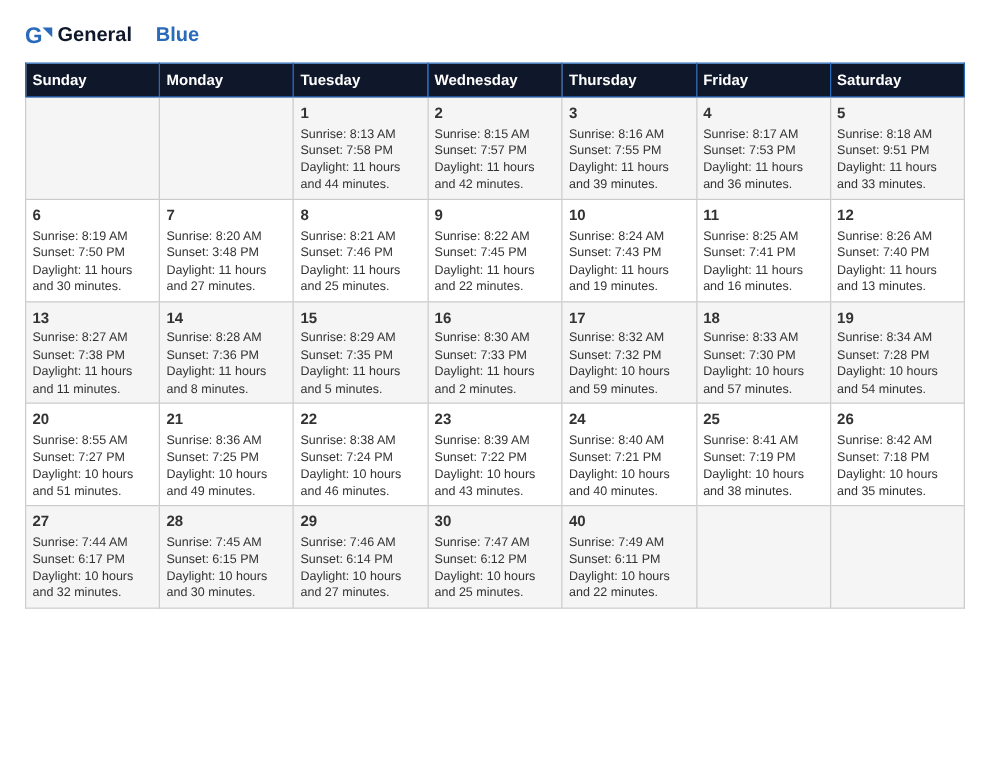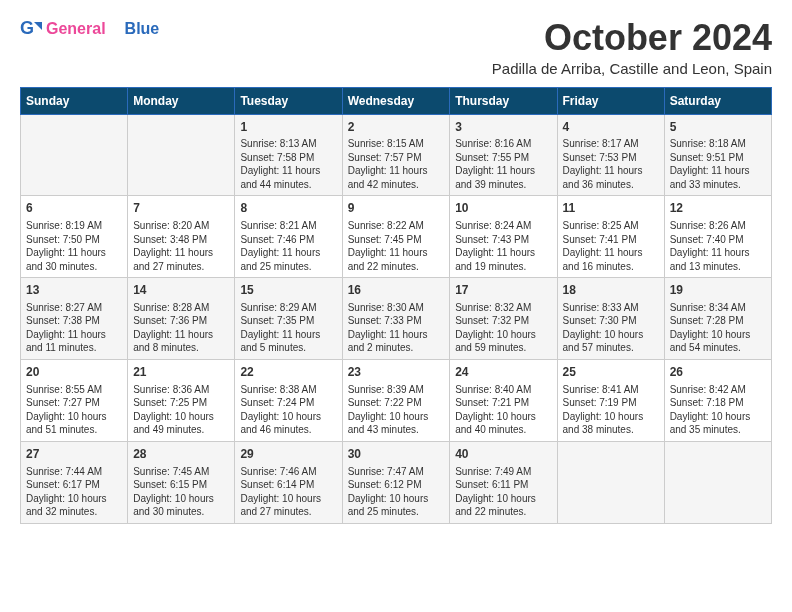--- a/index.html
+++ b/index.html
@@ -26,21 +26,21 @@
       align-items: flex-start;
     }
     .logo {
       display: flex;
       align-items: center;
       gap: 4px;
     }
     .logo-text-general {
       font-size: 16px;
       font-weight: bold;
-      color: #ec4899;
+      color: #0f172a;
     }
     .logo-text-blue {
       font-size: 16px;
       font-weight: bold;
       color: #2a6abb;
       padding-left: 15px;
     }
     .logo-icon {
       width: 22px;
       height: 22px;
@@ -58,21 +58,21 @@
       font-size: 15px;
       color: #333;
       margin-top: 2px;
     }
     .calendar {
       width: 100%;
       border-collapse: collapse;
       font-size: 11px;
     }
     .calendar thead tr th {
-      background-color: #0c4a6e;
+      background-color: #0f172a;
       color: #fff;
       font-size: 12px;
       font-weight: bold;
       padding: 6px 5px;
       text-align: left;
       border: 1px solid #2a6abb;
     }
     .calendar tbody tr td {
       border: 1px solid #ccc;
       vertical-align: top;
@@ -111,24 +111,20 @@
     <div class="logo-area">
       <div class="logo">
         <svg class="logo-icon" viewBox="0 0 22 22" xmlns="http://www.w3.org/2000/svg">
           <text x="0" y="16" font-size="18" fill="#2a6abb" font-weight="bold">G</text>
           <polygon points="14,4 22,4 22,12" fill="#2a6abb"></polygon>
         </svg>
         <span class="logo-text-general">General</span>
         <span class="logo-text-blue">Blue</span>
       </div>
     </div>
-    <div class="title-area">
-      <div class="month-title">October 2024</div>
-      <div class="subtitle">Padilla de Arriba, Castille and Leon, Spain</div>
-    </div>
   </div>
 
   <table class="calendar">
     <thead>
       <tr id="header-row">
           <th>Sunday</th>
           <th>Monday</th>
           <th>Tuesday</th>
           <th>Wednesday</th>
           <th>Thursday</th>

